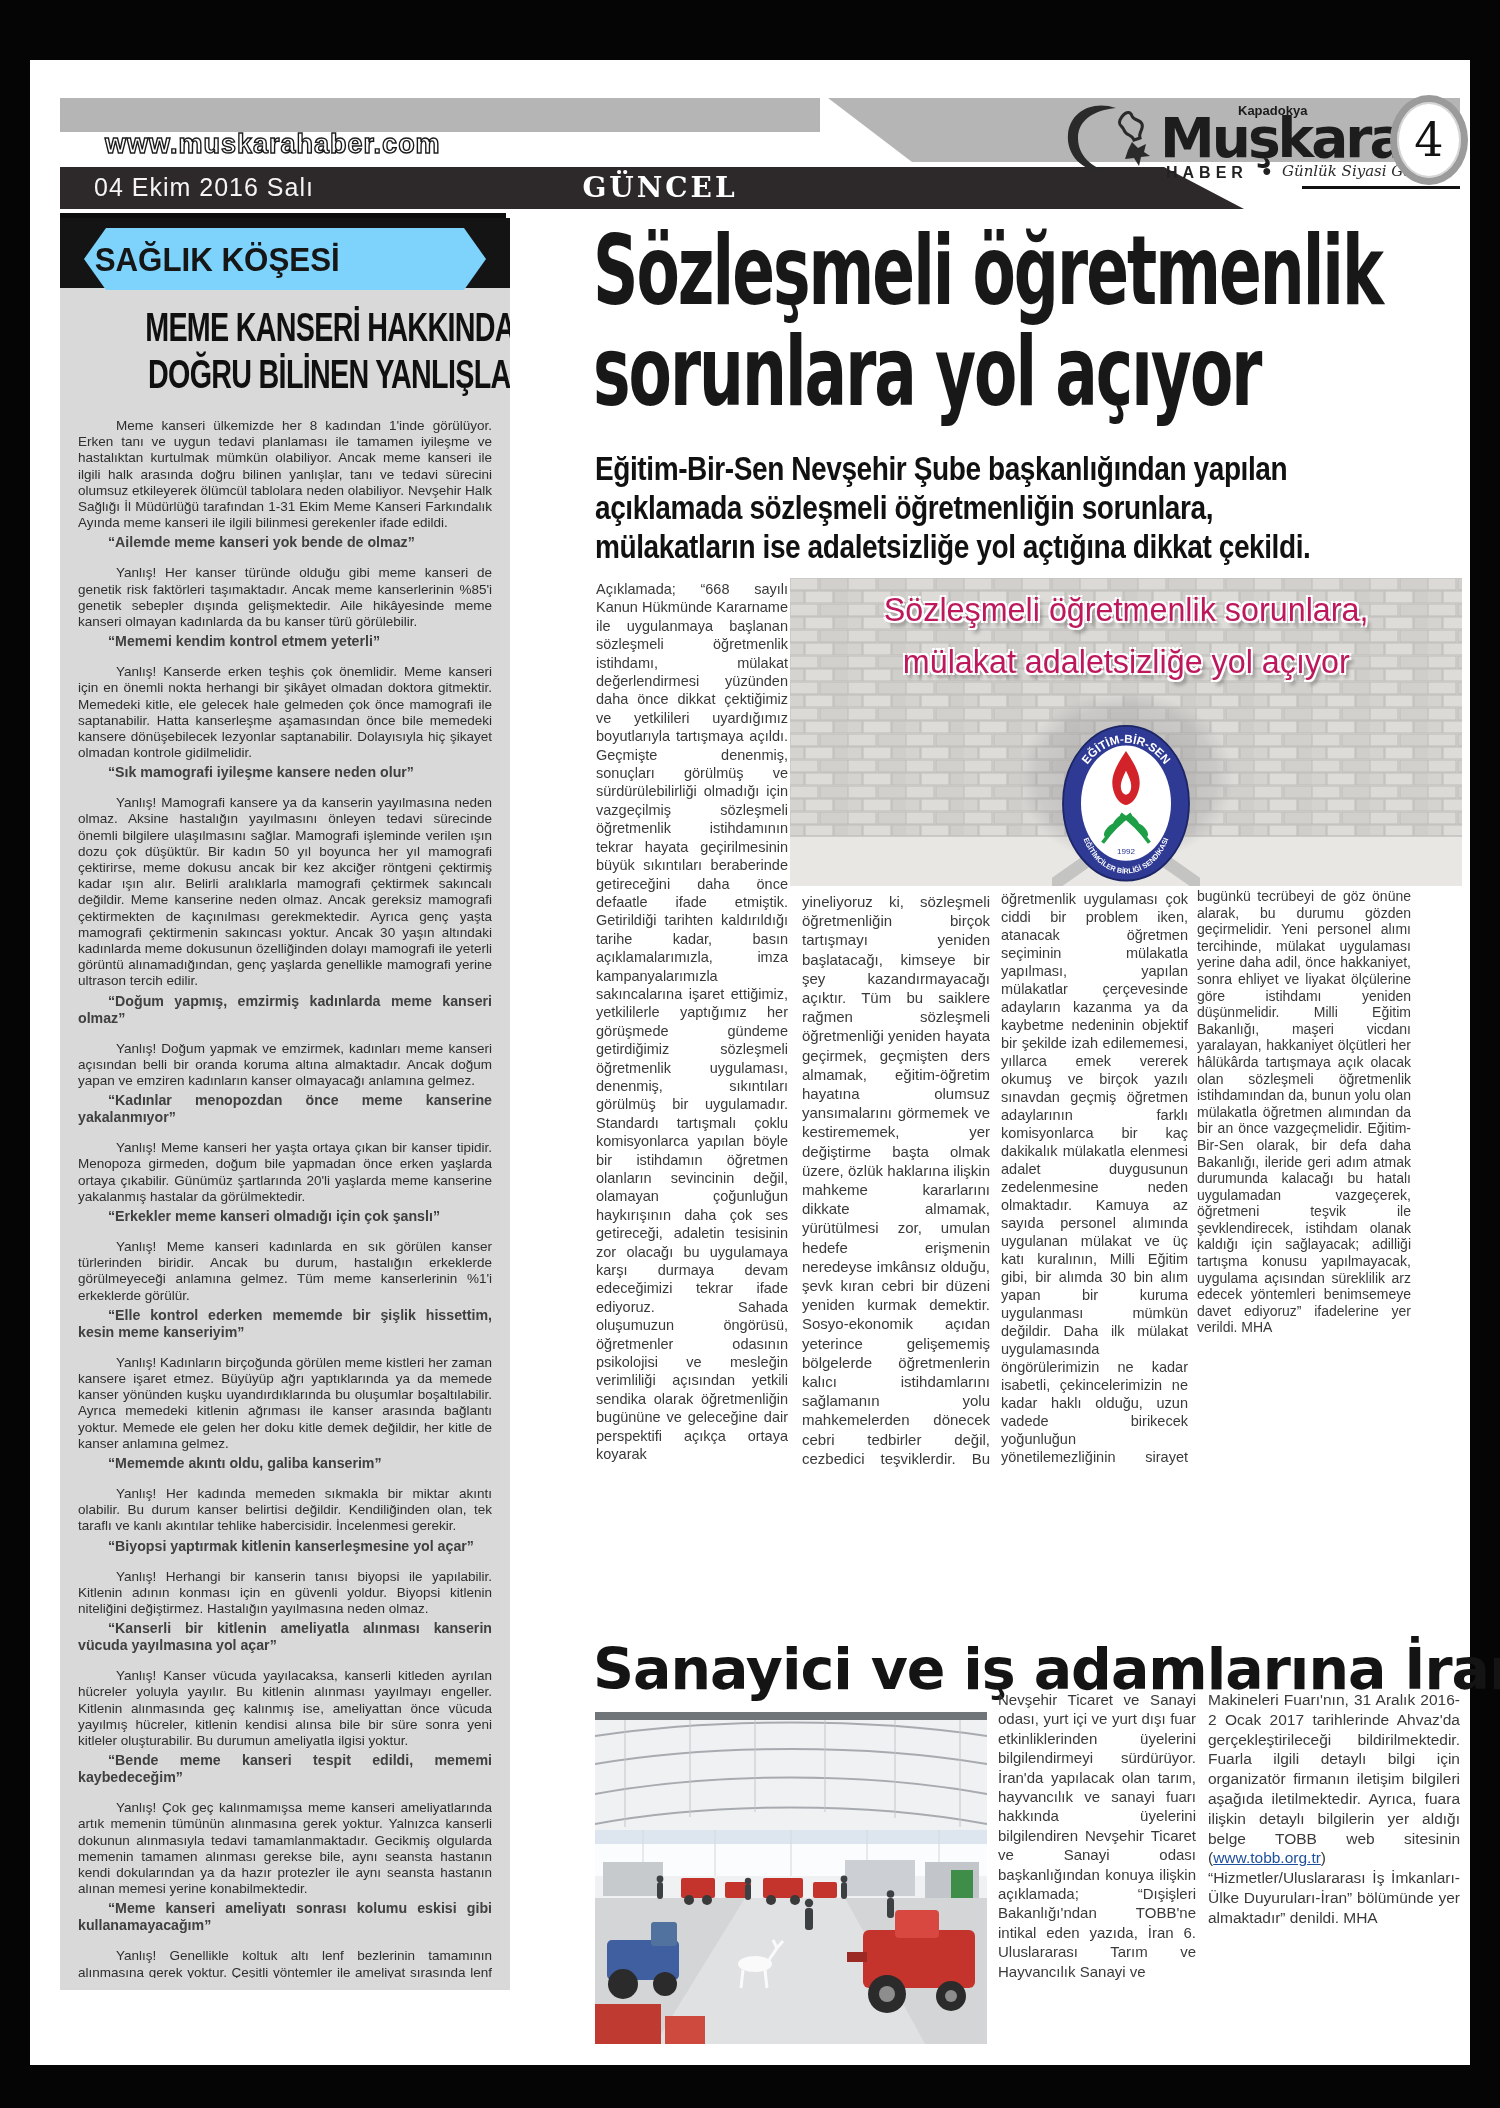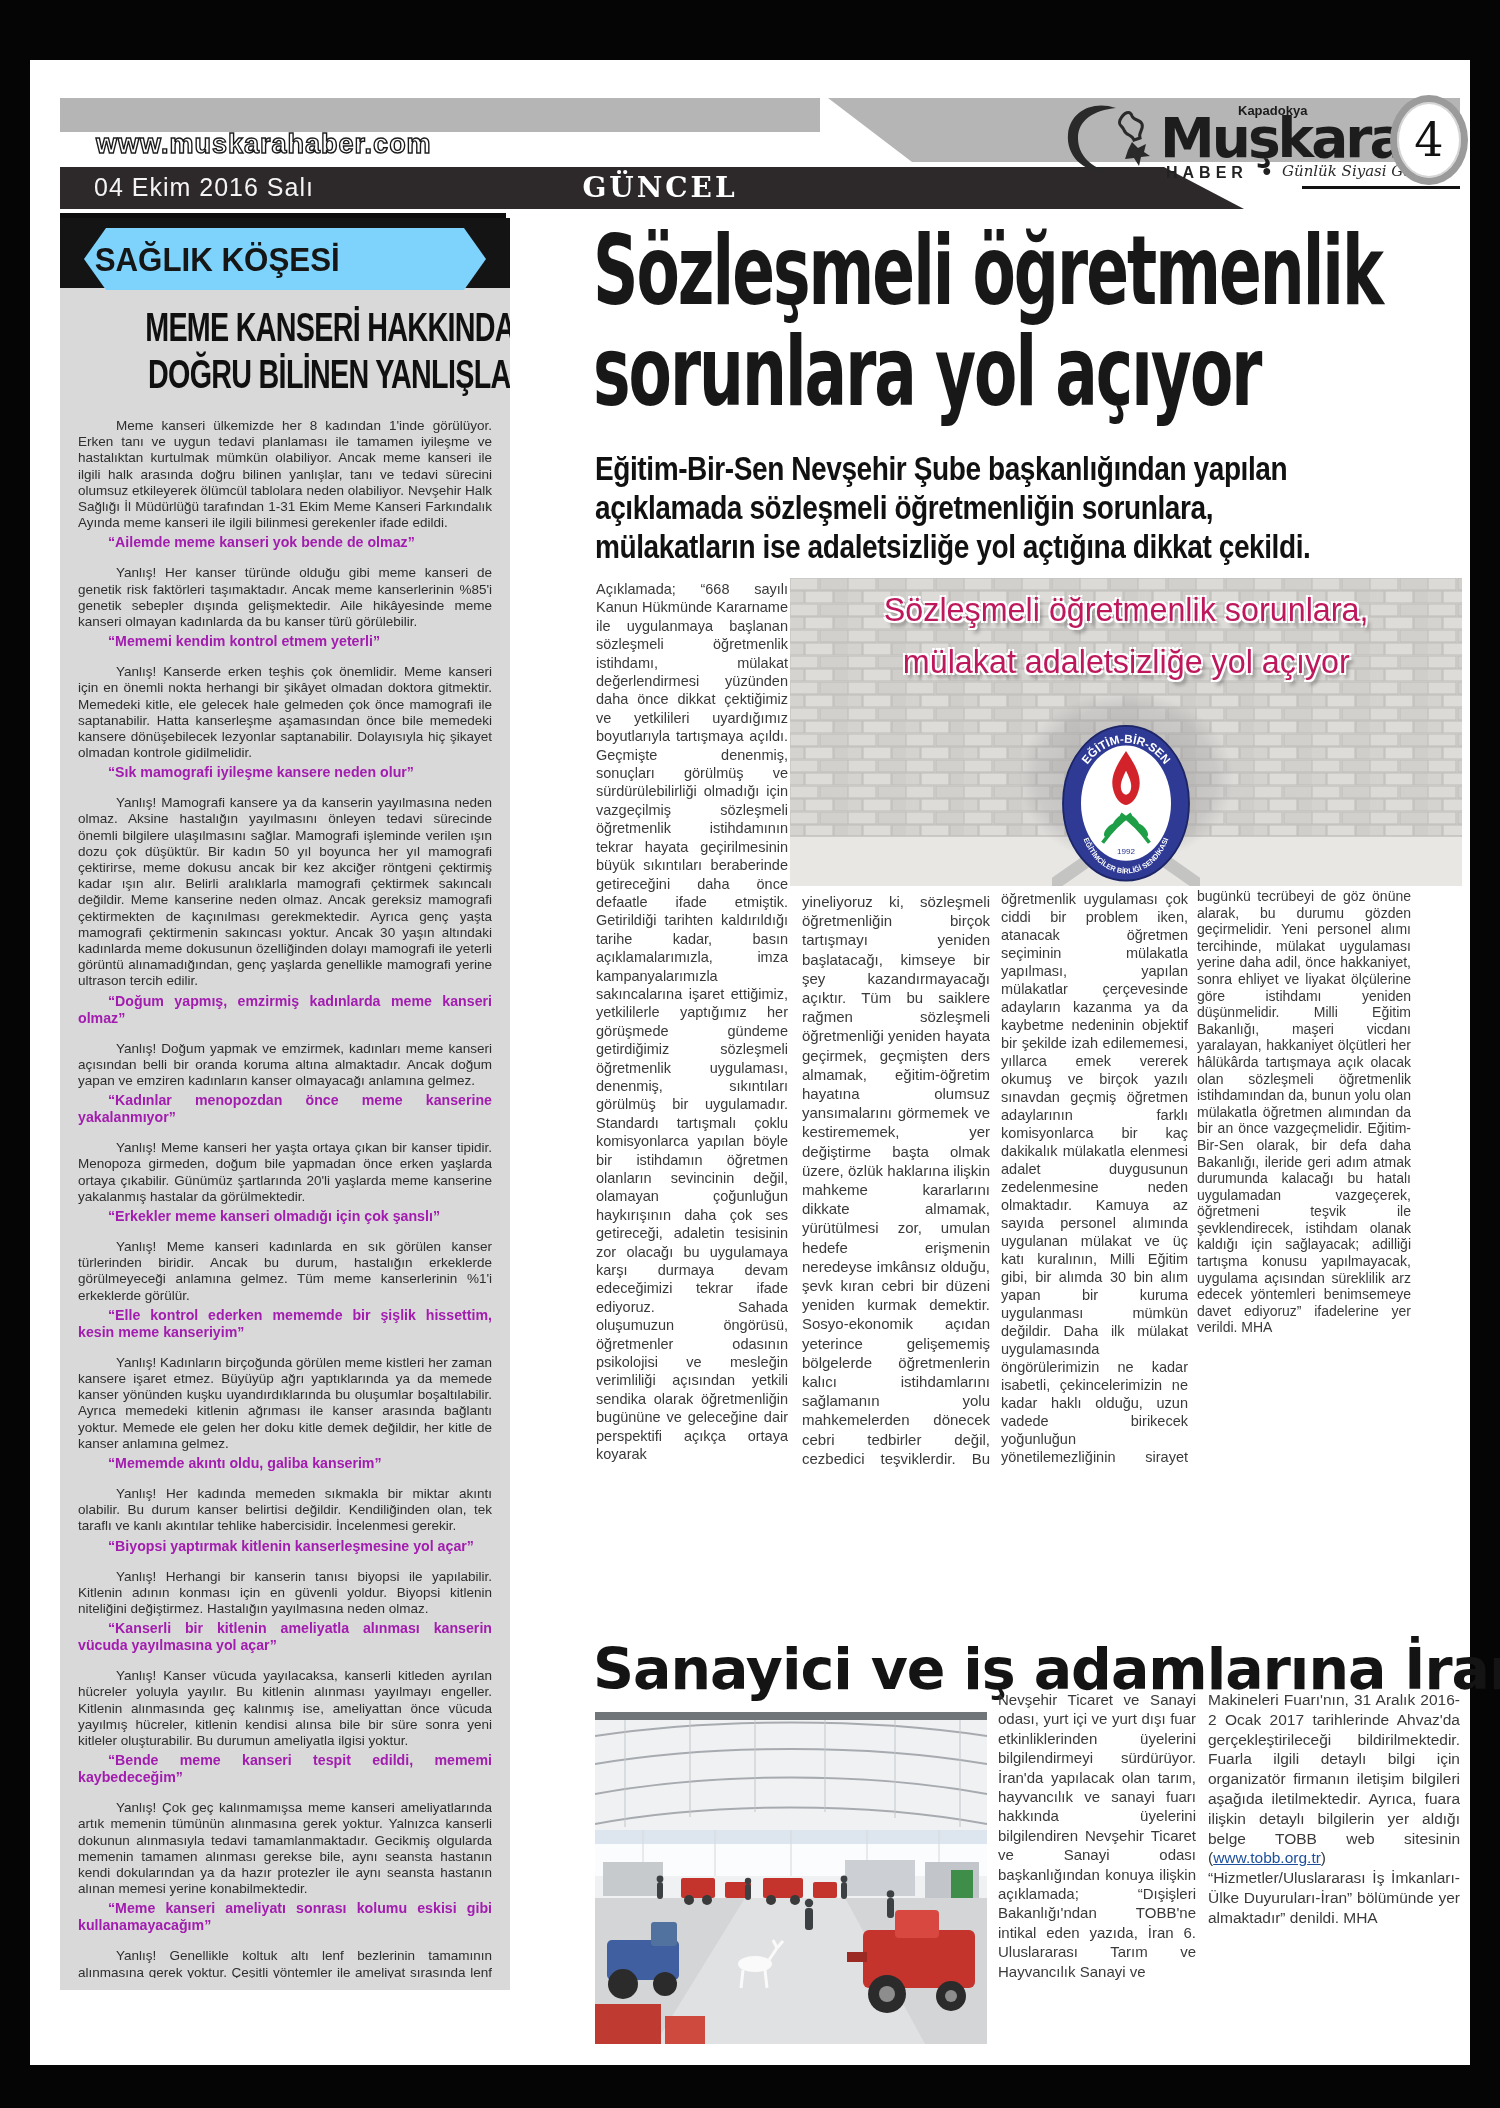--- a/index.html
+++ b/index.html
@@ -4,21 +4,21 @@
 <style>
   html,body{margin:0;padding:0;background:#444;}
   .page{position:relative;width:1500px;height:2108px;background:#050505;font-family:"Liberation Sans",sans-serif;overflow:hidden;}
   .sheet{position:absolute;left:30px;top:60px;width:1440px;height:2005px;background:#ffffff;}
   .abs{position:absolute;}
 
   
   .gray-left{left:60px;top:98px;width:760px;height:34px;background:#b5b5b5;}
   .gray-right{left:828px;top:98px;width:632px;height:64px;background:#b5b5b5;
     clip-path:polygon(0 0,100% 0,100% 100%,84px 100%);}
-  .url-strip{left:64px;top:132px;width:810px;height:25px;background:#fff;
+  .url-strip{left:73px;top:132px;width:810px;height:25px;background:#fff;
     clip-path:polygon(0 0,742px 0,810px 100%,0 100%);display:flex;align-items:center;}
   .url-text{padding-left:32px;font-size:27px;font-weight:bold;color:#fff;
     -webkit-text-stroke:1.4px #1a1a1a;letter-spacing:1px;}
   .dark-bar{left:60px;top:167px;width:1190px;height:42px;background:#2d292a;
     clip-path:polygon(0 0,1104px 0,1184px 100%,0 100%);}
   .date-text{left:94px;top:173px;font-size:25px;color:#f5f4f4;letter-spacing:1px;}
   .section-text{left:540px;top:171px;width:240px;text-align:center;
     font-family:"DejaVu Serif",serif;font-weight:bold;font-size:28px;color:#ffffff;letter-spacing:3px;}
   .header-rule{left:60px;top:213px;width:446px;height:6px;background:#0d0d0d;}
   .logo-rule{left:1302px;top:186px;width:158px;height:3px;background:#111;}
@@ -38,21 +38,21 @@
   .health-ribbon{position:absolute;left:24px;top:10px;width:402px;height:62px;background:#7dd3fc;
     clip-path:polygon(0 50%,22px 0,380px 0,402px 50%,380px 100%,22px 100%);
     display:flex;align-items:center;}
   .health-ribbon .condc{font-size:34px;font-weight:bold;color:#161616;letter-spacing:0px;}
   .health-title{position:absolute;left:6px;top:86px;width:438px;text-align:center;}
   .health-title div{white-space:nowrap;}
   .health-title .condc{font-size:41px;line-height:47px;font-weight:bold;color:#101010;letter-spacing:-1px;}
   .health-text{position:absolute;left:18px;top:186px;width:414px;height:1574px;overflow:hidden;
     font-size:13.5px;line-height:1.2;text-align:justify;color:#2e2e2e;}
   .hc-intro,.hc-body{margin:14px 0 1px 0;text-indent:38px;}
-  .hc-head{margin:3px 0 1px 0;text-indent:30px;font-weight:bold;font-size:14.2px;color:#a21caf;}
+  .hc-head{margin:3px 0 1px 0;text-indent:30px;font-weight:bold;font-size:14.2px;color:#404040;}
   .condc{display:inline-block;transform-origin:50% 50%;white-space:nowrap;}
 
   
   .main-hl{left:593px;top:220px;}
   .main-hl .l{display:block;font-size:97px;line-height:101px;font-weight:bold;color:#181818;
     letter-spacing:-3px;transform:scaleX(0.65);transform-origin:0 50%;white-space:nowrap;font-family:"DejaVu Sans",sans-serif;}
   .deck{left:595px;top:449px;}
   .deck-line{font-size:33px;line-height:39px;font-weight:bold;color:#111;
     transform:scaleX(0.85);transform-origin:0 50%;white-space:nowrap;letter-spacing:-0.5px;}
 

